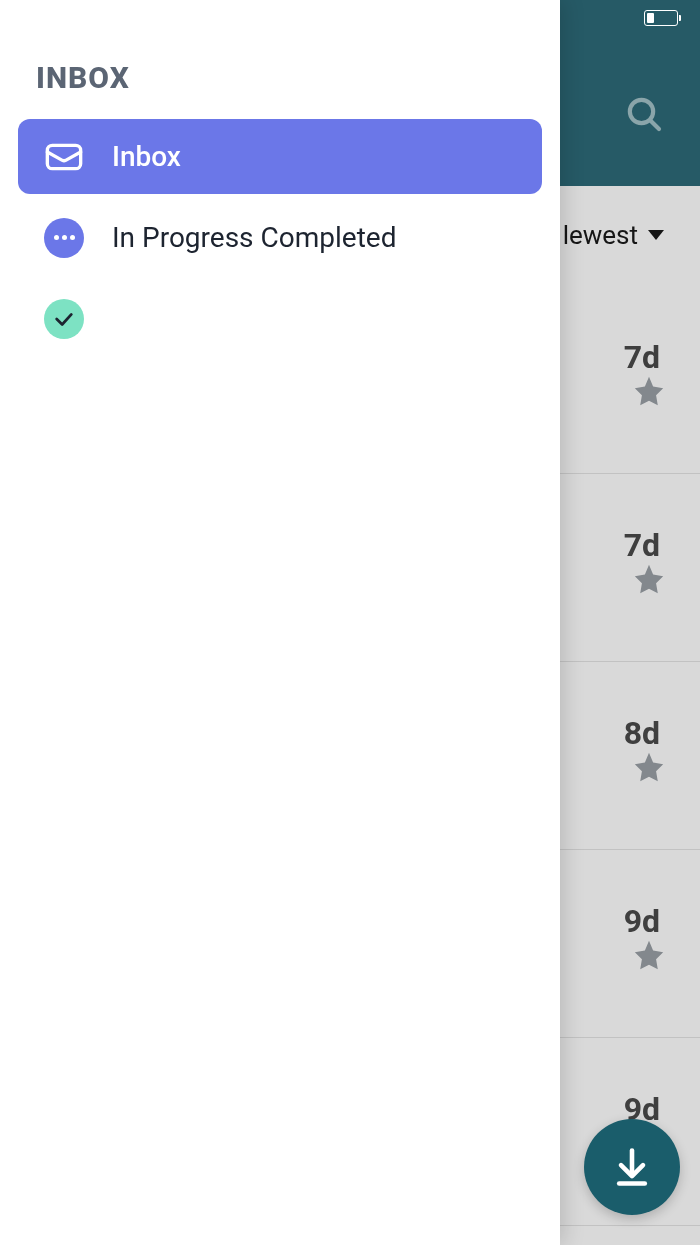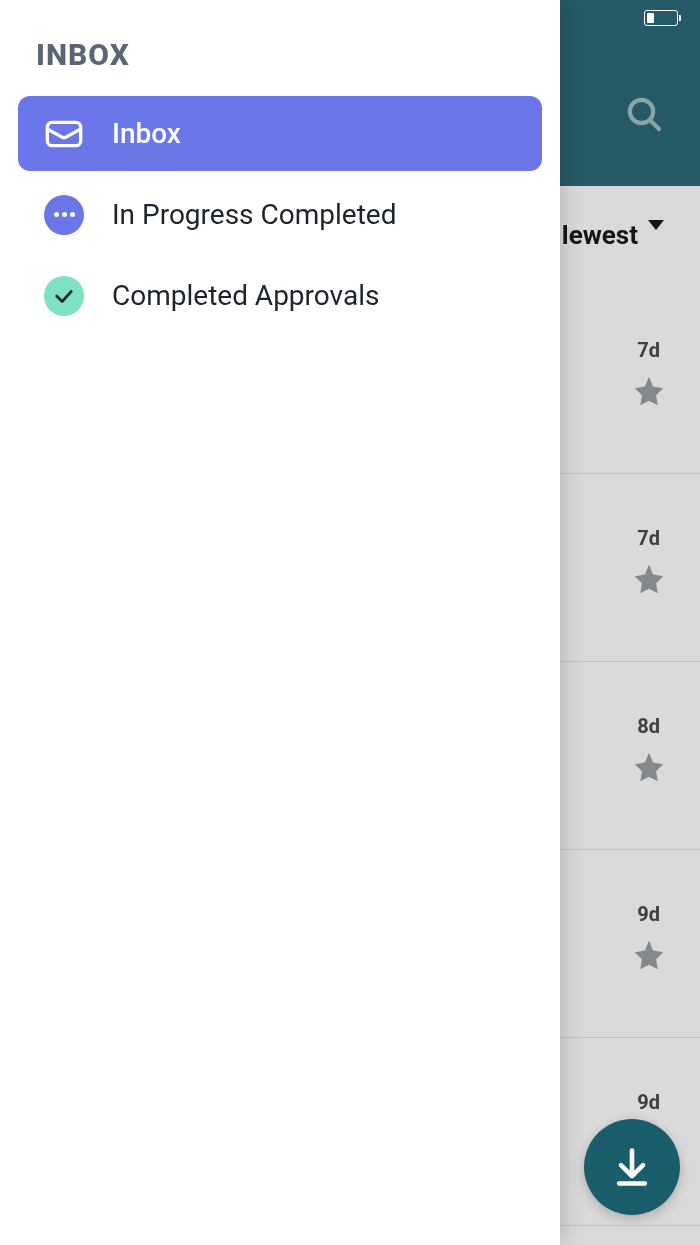--- a/index.html
+++ b/index.html
@@ -77,24 +77,24 @@
       position: absolute;
       top: 186px;
       left: 0; right: 0; bottom: 0;
       background: #ffffff;
     }
     .sort-row {
       position: absolute;
       top: 34px;
       right: 36px;
       font-size: 26px;
-      font-weight: 700;
+      font-weight: 400;
       color: #1a1a1a;
       display: flex;
-      align-items: flex-start;
+      align-items: center;
       gap: 6px;
     }
     .sort-caret {
       width: 0; height: 0;
       border-left: 8px solid transparent;
       border-right: 8px solid transparent;
       border-top: 10px solid #1a1a1a;
       margin-left: 4px;
     }
     .list {
@@ -102,21 +102,21 @@
     }
     .row {
       height: 188px;
       border-bottom: 1px solid #e4e4e4;
       position: relative;
     }
     .row .age {
       position: absolute;
       right: 40px;
       top: 52px;
-      font-size: 20px;
+      font-size: 32px;
       font-weight: 700;
       color: #4a4a4a;
       margin-left: 13px;
     }
     .row .star {
       position: absolute;
       right: 34px;
       top: 88px;
       color: #9aa0a6;
     }
@@ -144,21 +144,21 @@
     }
     .fab svg { color: #ffffff; }
     
     .drawer {
       position: absolute;
       top: 0; left: 0; bottom: 0;
       width: 560px;
       background: #ffffff;
       z-index: 40;
       box-shadow: 4px 0 20px rgba(0,0,0,0.15);
-      padding: 37px 18px 0 18px;
+      padding: 60px 18px 0 18px;
     }
     .drawer-title {
       font-size: 30px;
       font-weight: 800;
       letter-spacing: 1px;
       color: #5b6574;
       padding-left: 18px;
       padding-bottom: 24px;
     }
     .nav-item {
@@ -312,18 +312,17 @@
     </div>
 
     <div class="nav-item">
       <span class="nav-icon-wrap">
         <span class="circle-icon circle-mint">
           <svg width="22" height="22" viewBox="0 0 24 24" fill="none" stroke="#1d2430" stroke-width="3" stroke-linecap="round" stroke-linejoin="round">
             <polyline points="4 12 10 18 20 7"></polyline>
           </svg>
         </span>
       </span>
-      <span class="nav-label">Completed Approvals</span>
     </div>
 
   </div>
 
 </div>
 
 </body></html>

